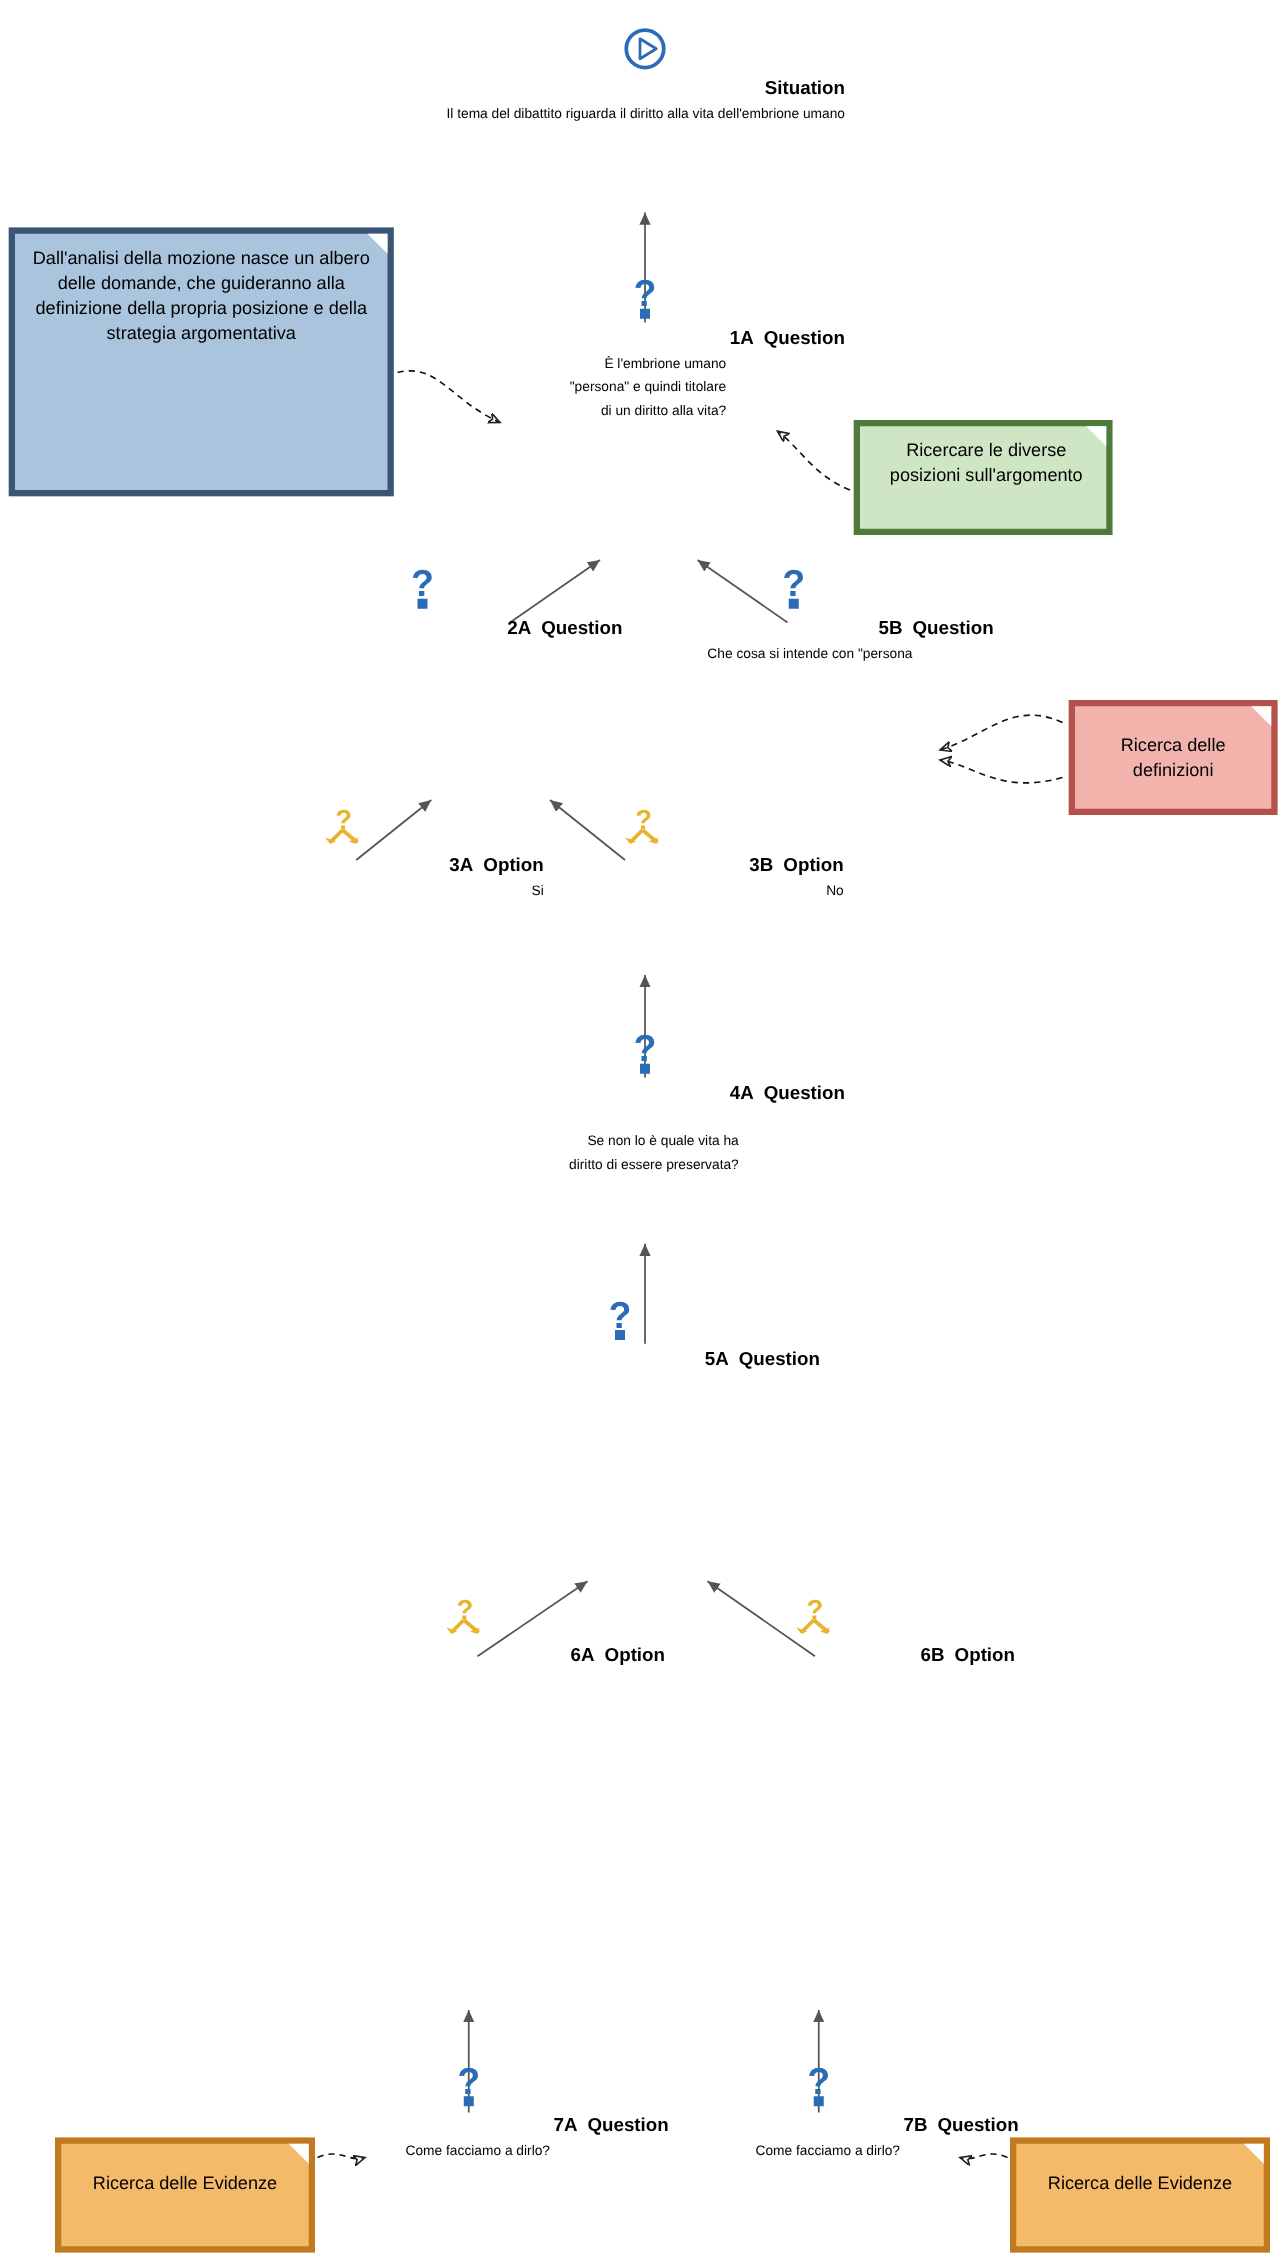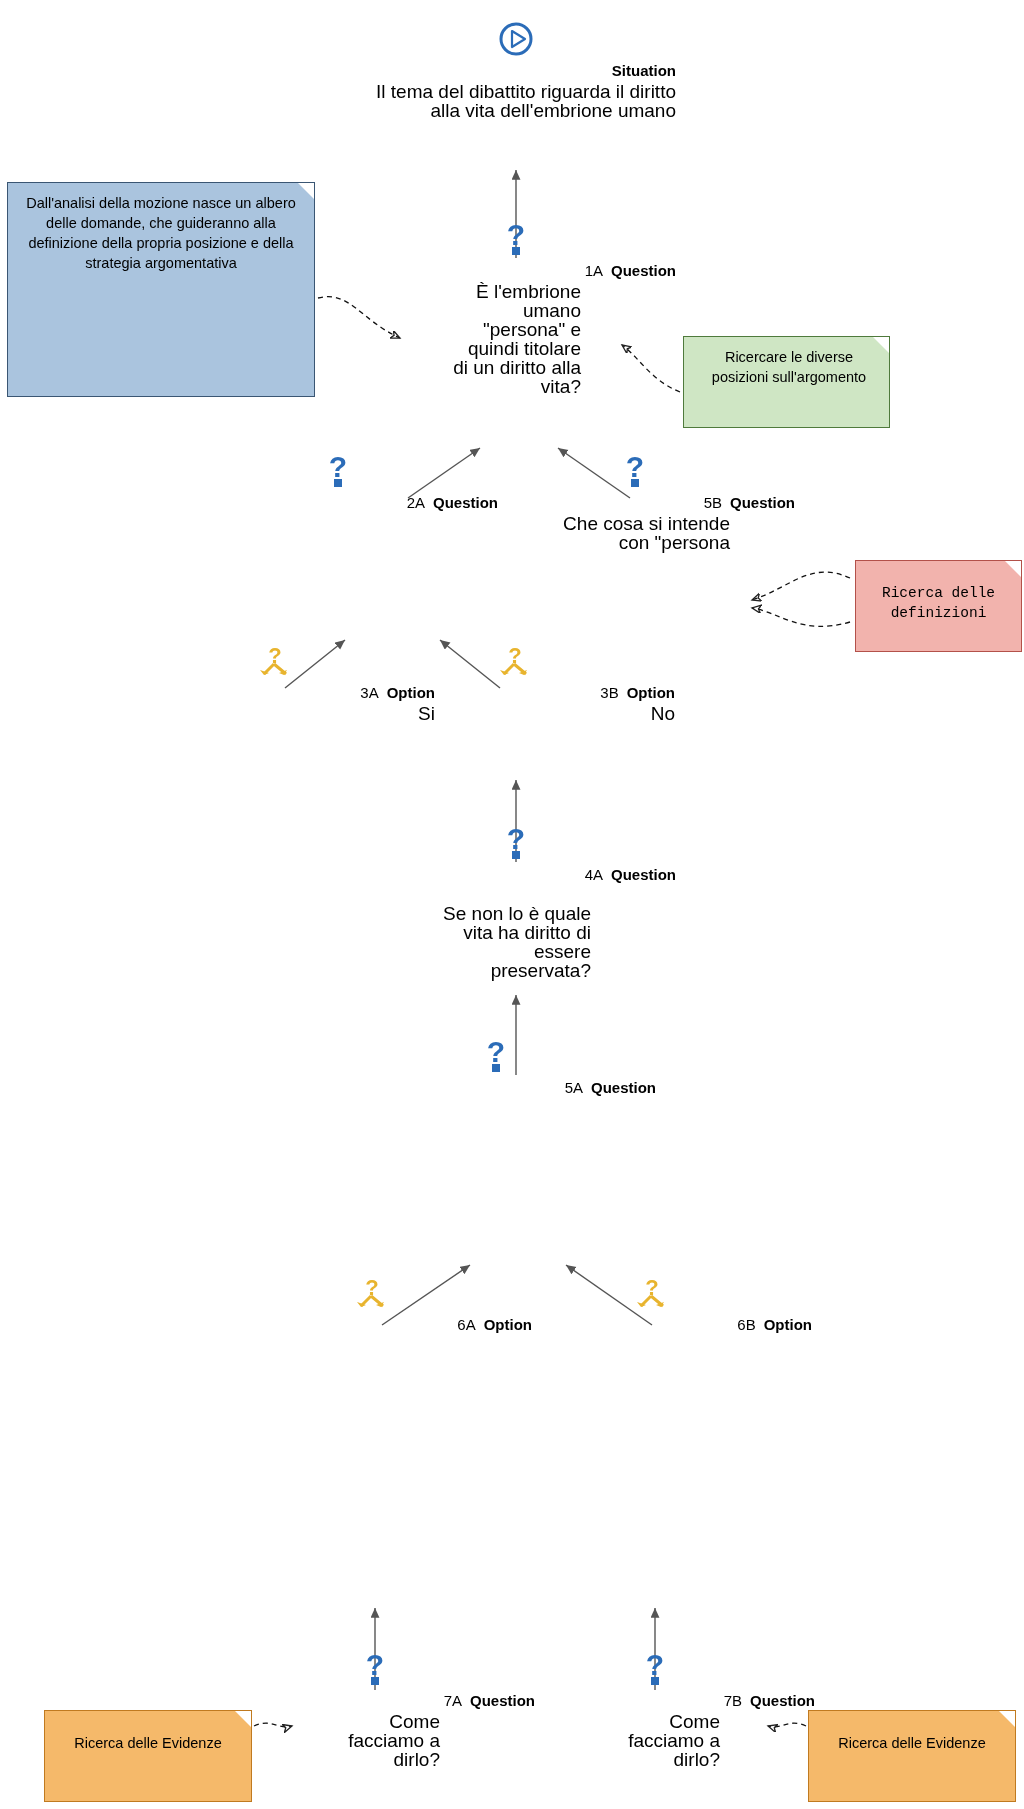--- a/index.html
+++ b/index.html
@@ -37,40 +37,40 @@
     height: 42px;
     width: 42px;
   }
   .node .title {
     font-size: 15px;
     font-weight: bold;
     line-height: 18px;
     white-space: nowrap;
   }
   .node .title .num {
-    font-weight: normal;
+    font-weight: bold;
   }
   .node .title .kind {
     font-weight: bold;
     margin-left: 8px;
   }
   .node .body {
-    font-size: 19px;
+    font-size: 11px;
     line-height: 19px;
     margin-top: 2px;
   }
   
   .note {
     position: absolute;
     box-sizing: border-box;
     padding: 10px 12px;
     font-size: 14.5px;
     line-height: 20px;
     text-align: center;
-    border: 1px solid #6d28d9;
+    border: 5px solid #6d28d9;
   }
   .note.blue {
     background: #aac4de;
     border-color: #3a5673;
     text-align: center;
   }
   .note.green {
     background: #cfe6c4;
     border-color: #4f7a3c;
   }
@@ -316,21 +316,21 @@
   <div class="note blue" style="left:7px; top:182px; width:308px; height:215px;">
     <span class="fold"></span>
     <span class="note-text">Dall'analisi della mozione nasce un albero delle domande, che guideranno alla definizione della propria posizione e della strategia argomentativa</span>
   </div>
 
   <div class="note green" style="left:683px; top:336px; width:207px; height:92px;padding-left:17px;">
     <span class="fold"></span>
     <span class="note-text">Ricercare le diverse posizioni sull'argomento</span>
   </div>
 
-  <div class="note red" style="left:855px; top:560px; width:167px; height:92px; padding-top:22px;font-family:Liberation Mono, monospace;">
+  <div class="note red" style="left:855px; top:560px; width:167px; height:92px; padding-top:22px;">
     <span class="fold"></span>
     <span class="note-text">Ricerca delle definizioni</span>
   </div>
 
   <div class="note orange" style="left:44px; top:1710px; width:208px; height:92px; padding-top:22px;">
     <span class="fold"></span>
     <span class="note-text">Ricerca delle Evidenze</span>
   </div>
 
   <div class="note orange" style="left:808px; top:1710px; width:208px; height:92px; padding-top:22px;">

